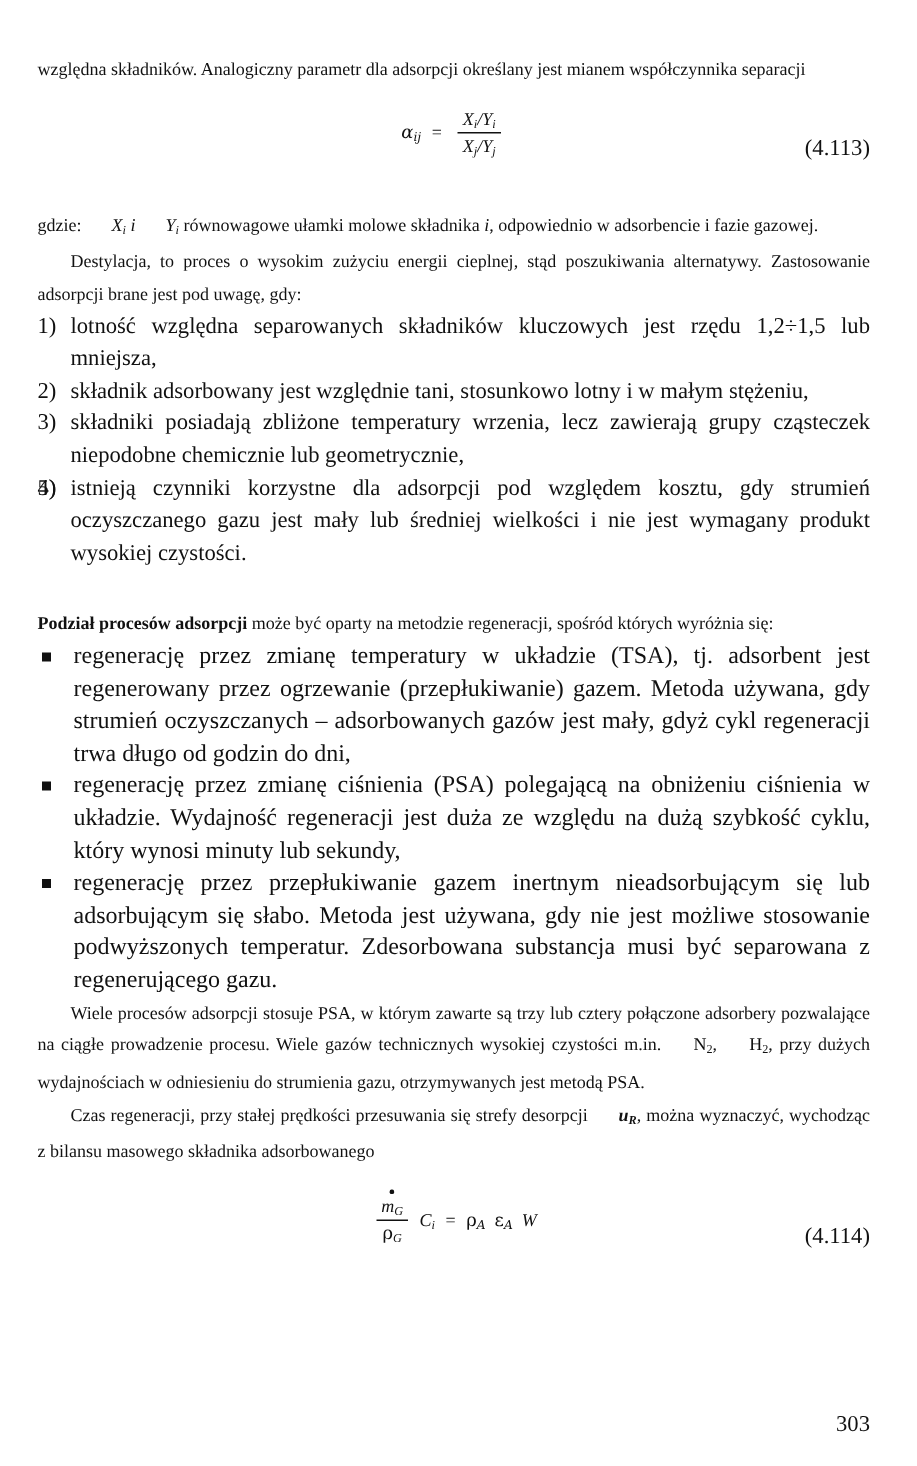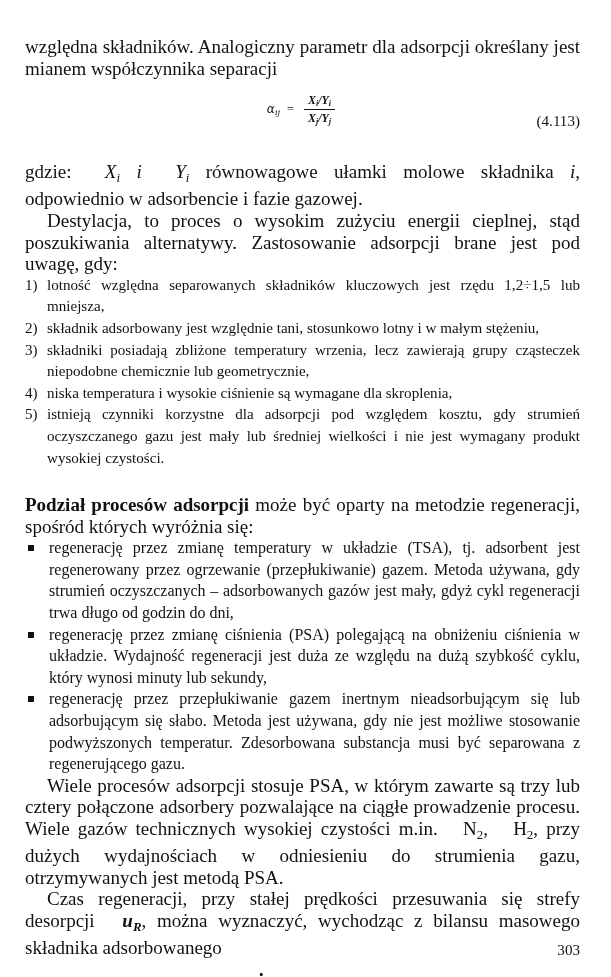--- a/index.html
+++ b/index.html
@@ -14,21 +14,21 @@
   #page {
     position: relative;
     width: 611px;
     height: 977px;
     background: #ffffff;
     overflow: hidden;
     box-sizing: border-box;
     padding: 36px 31px 0 25px;
   }
   .para {
-    font-size: 19px;
+    font-size: 12px;
     line-height: 21.6px;
     text-align: justify;
     text-justify: inter-word;
     margin: 0;
     hyphens: manual;
   }
   .indent {
     text-indent: 22px;
   }
   .spaced-top {
@@ -53,21 +53,20 @@
     top: 50%;
     transform: translateY(-50%);
     font-size: 15.1px;
   }
   .frac {
     display: inline-flex;
     flex-direction: column;
     align-items: center;
     vertical-align: middle;
     margin: 0 3px;
-    font-weight: bold;
   }
   .frac .num {
     padding: 0 4px 1px 4px;
   }
   .frac .den {
     border-top: 1.4px solid #111;
     padding: 1px 4px 0 4px;
   }
   .it {
     font-style: italic;
@@ -186,21 +185,20 @@
     <li>
       <span class="marker">2)</span>
       <span>składnik adsorbowany jest względnie tani, stosunkowo lotny i w małym stężeniu,</span>
     </li>
     <li>
       <span class="marker">3)</span>
       <span>składniki posiadają zbliżone temperatury wrzenia, lecz zawierają grupy cząsteczek niepodobne chemicznie lub geometrycznie,</span>
     </li>
     <li>
       <span class="marker">4)</span>
-      <span>niska temperatura i wysokie ciśnienie są wymagane dla skroplenia,</span>
     </li>
     <li>
       <span class="marker">5)</span>
       <span>istnieją czynniki korzystne dla adsorpcji pod względem kosztu, gdy strumień oczyszczanego gazu jest mały lub średniej wielkości i nie jest wymagany produkt wysokiej czystości.</span>
     </li>
   </ol>
 
   <p class="para spaced-top"><span class="bold">Podział procesów adsorpcji</span>
     <span>może być oparty na metodzie regeneracji, spośród których wyróżnia się:</span></p>
 

